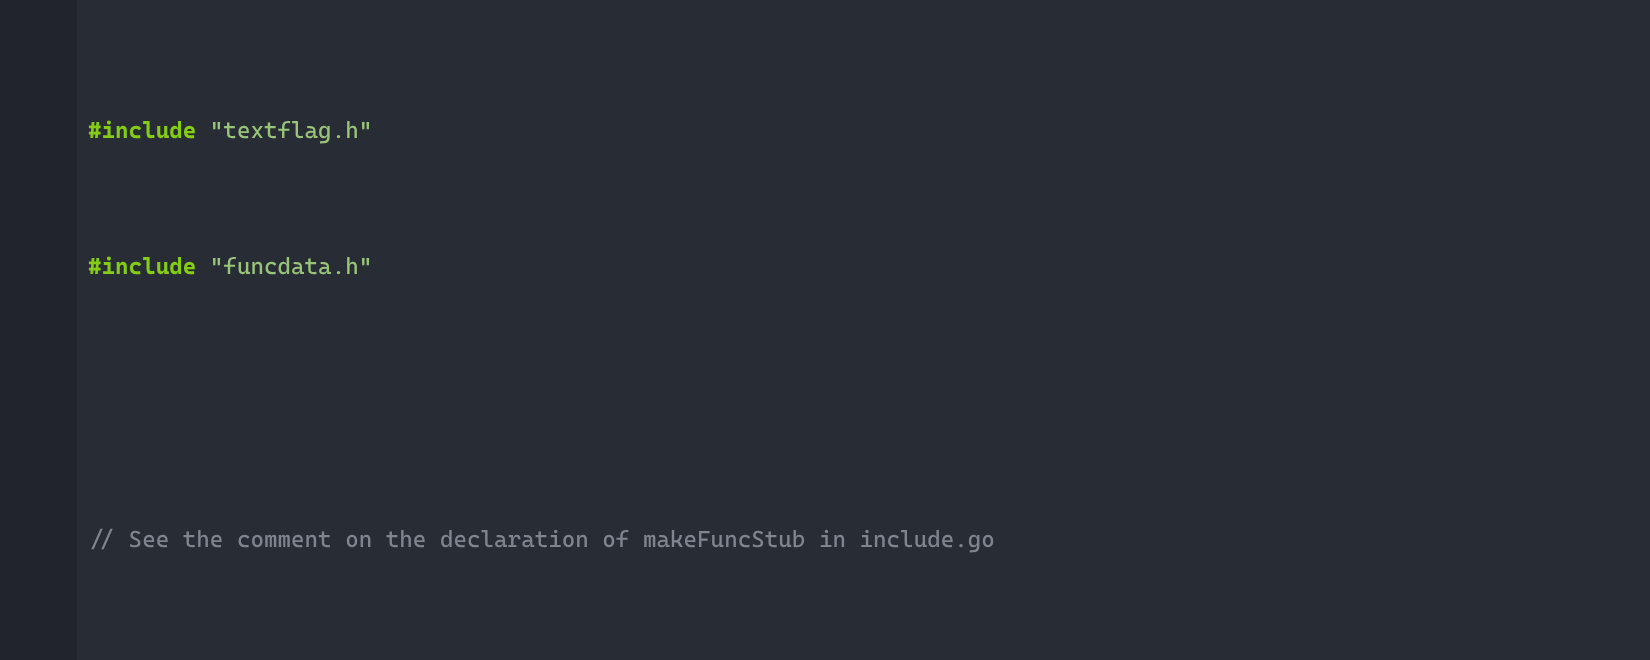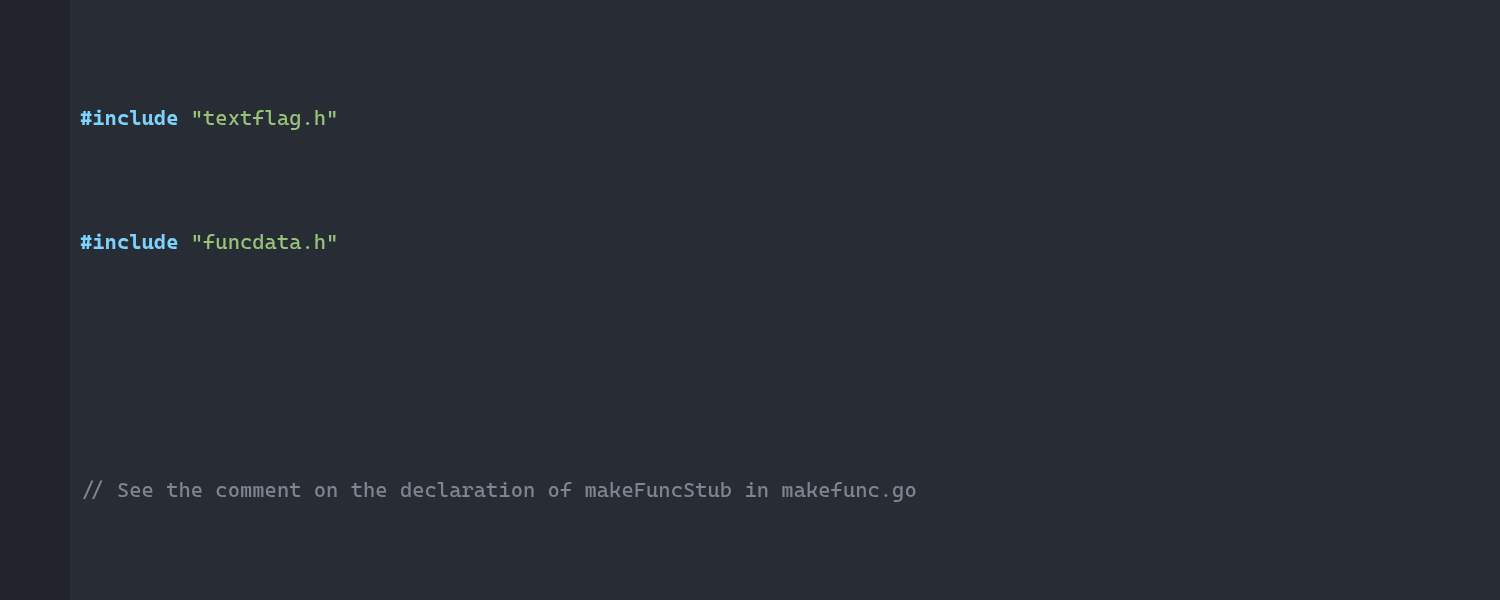--- a/index.html
+++ b/index.html
@@ -35,39 +35,39 @@
     top: 10px;
     right: 0;
     bottom: 0;
     white-space: pre;
   }
   .line {
     height: 31px;
     position: relative;
   }
   .tok-preproc { color: #c678dd; font-weight:700;}
-  .tok-preproc.kw { color: #7dd3fc; }
+  .tok-preproc.kw { color: #84cc16; }
   .tok-str { color: #98c379; }
   .tok-comment { color: #7f848e; }
   .tok-punc { color: #abb2bf; }
 </style>
 </head>
 <body>
 
 <div class="editor">
   <div class="gutter"></div>
   <div class="code-area">
 
     <div class="line"><span class="tok-preproc kw">#include</span><span class="tok-punc"> </span><span class="tok-str">"textflag.h"</span></div>
 
     <div class="line"><span class="tok-preproc kw">#include</span><span class="tok-punc"> </span><span class="tok-str">"funcdata.h"</span></div>
 
     <div class="line"></div>
 
-    <div class="line"><span class="tok-comment">// See the comment on the declaration of makeFuncStub in makefunc.go</span></div>
+    <div class="line"><span class="tok-comment">// See the comment on the declaration of makeFuncStub in include.go</span></div>
     
     
 
     
 
     
 
     
 
     

